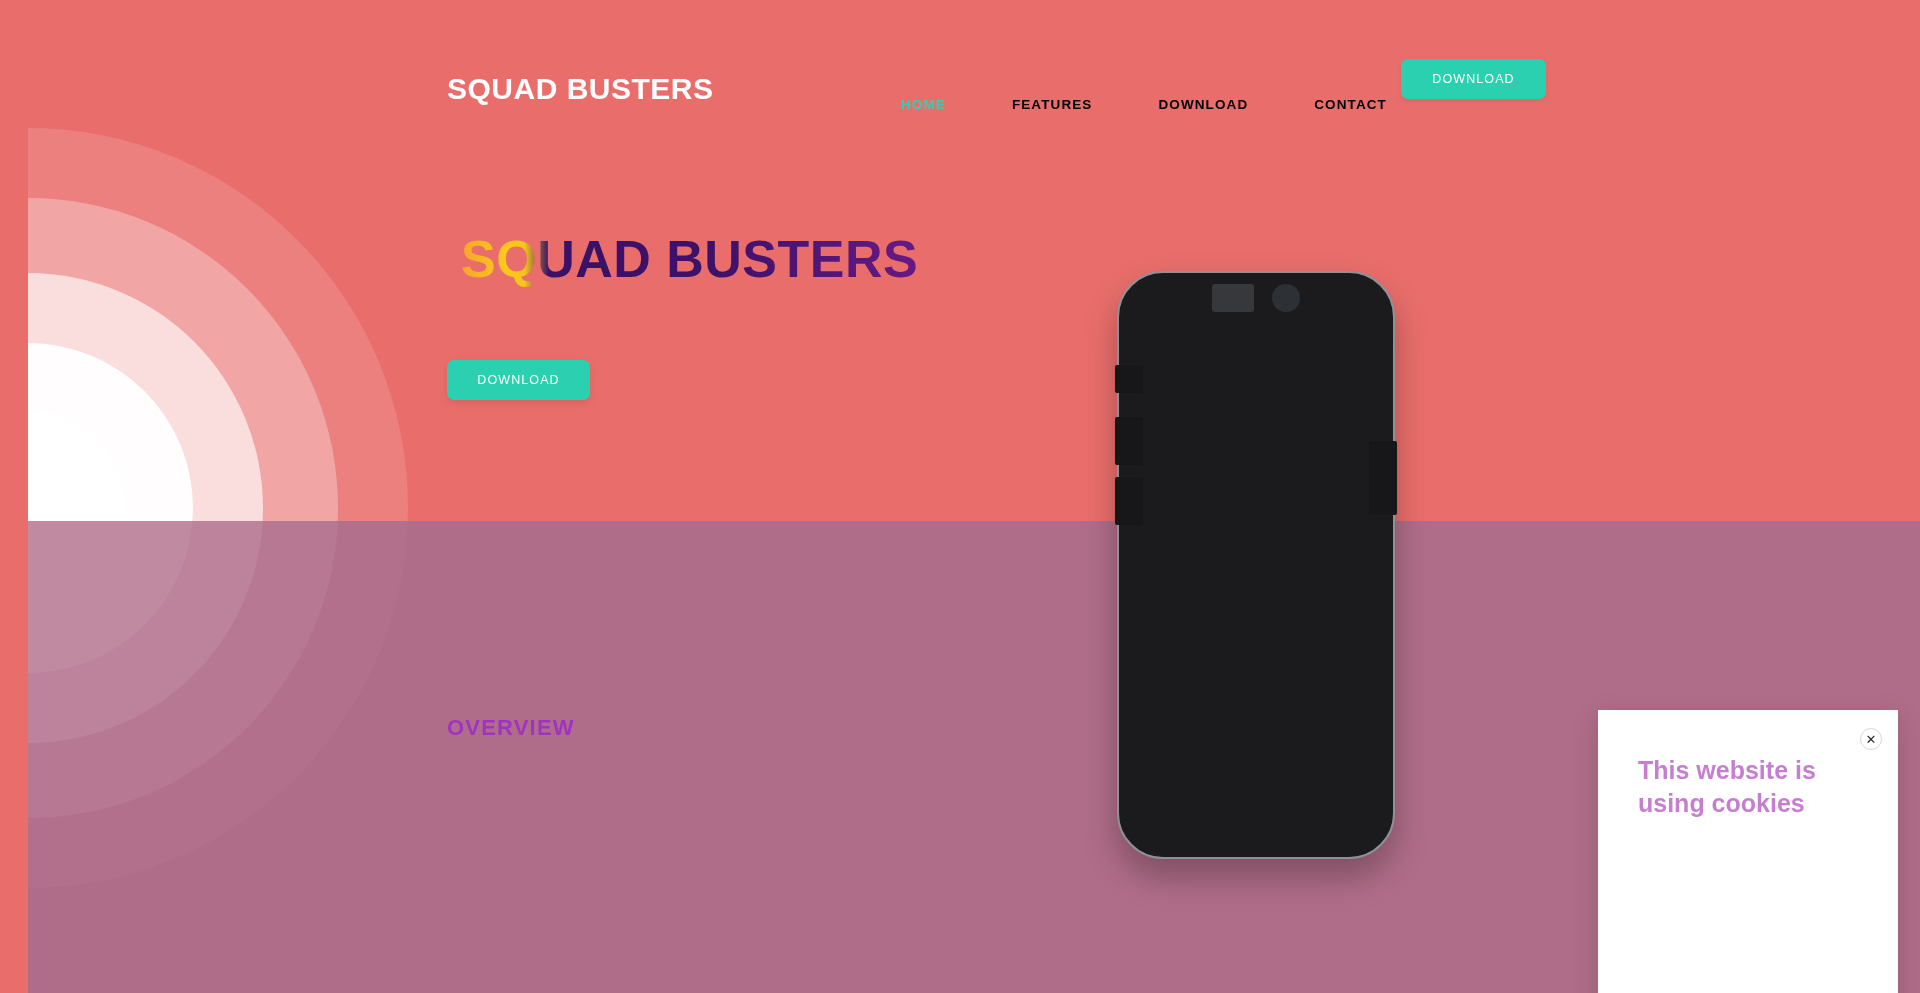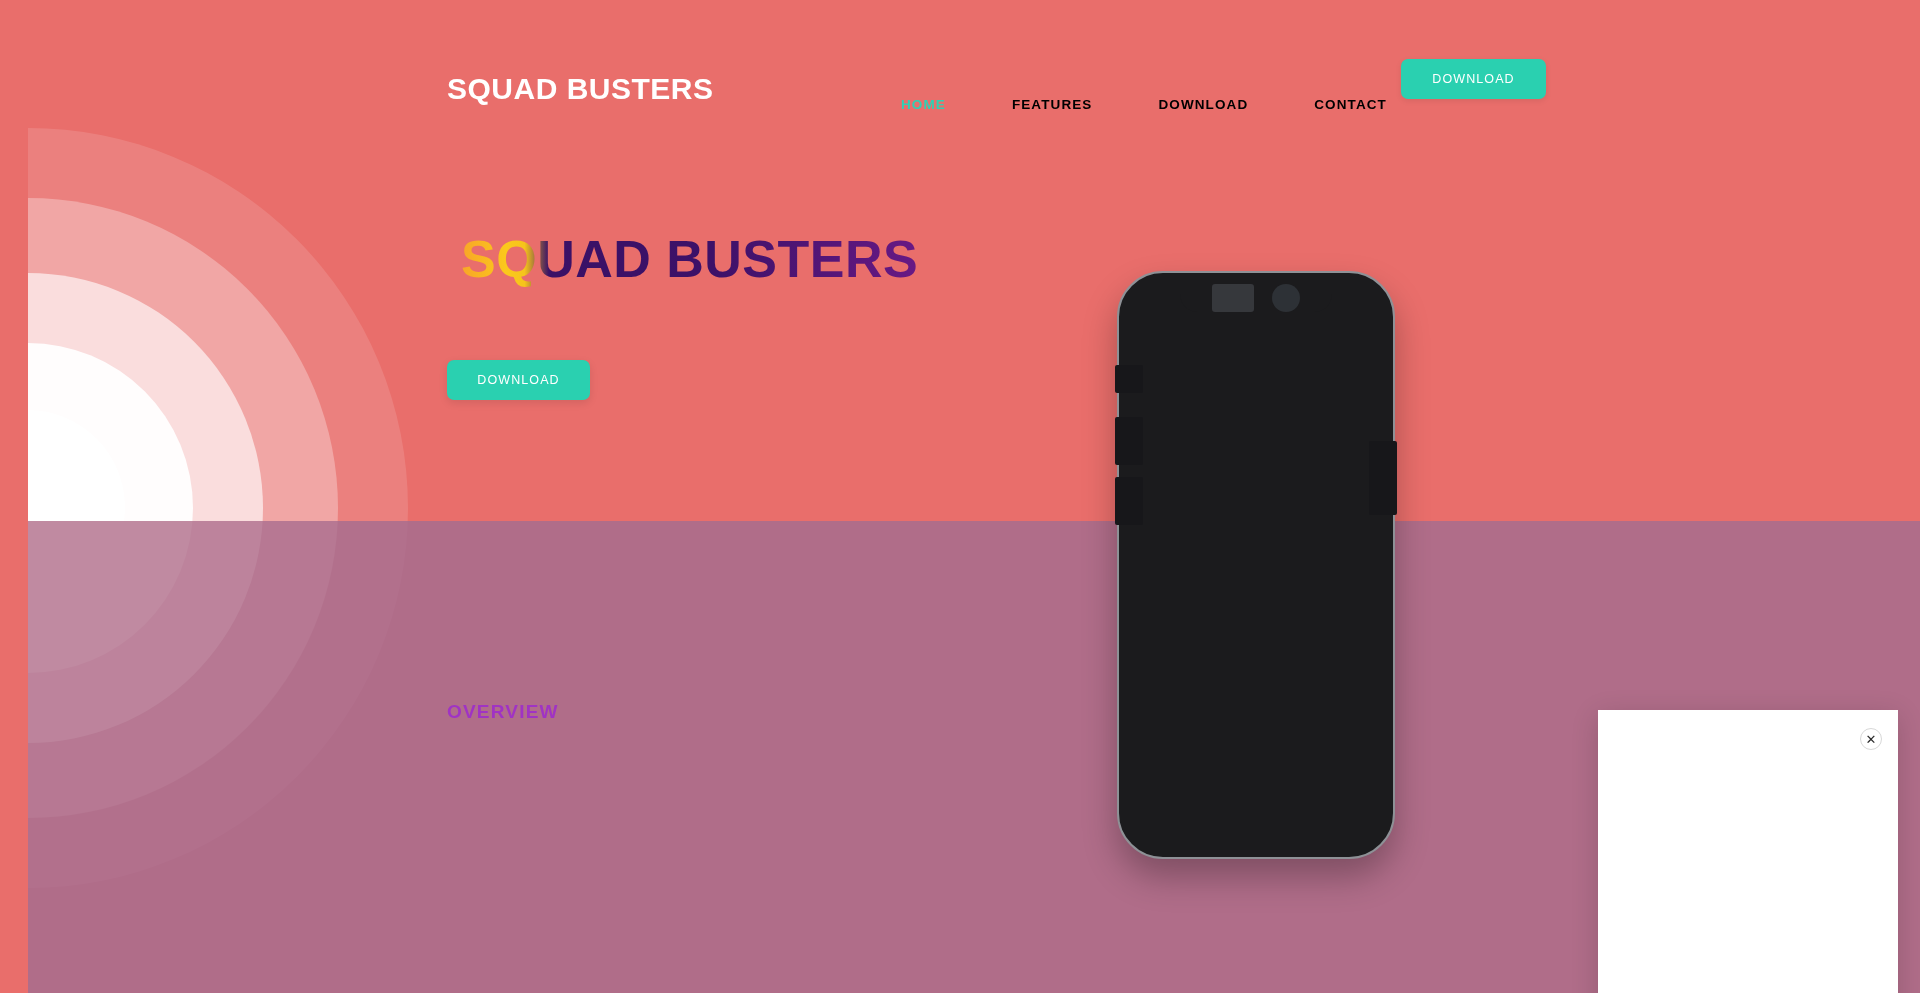--- a/index.html
+++ b/index.html
@@ -134,22 +134,22 @@
   .phone-btn {
     position:absolute; background:#17171a; border-radius:2px;
   }
   .btn-mute  { left:-4px; top:92px;  width:4px; height:26px; }
   .btn-volup { left:-4px; top:144px; width:4px; height:48px; }
   .btn-voldn { left:-4px; top:204px; width:4px; height:48px; }
   .btn-power { right:-4px; top:168px; width:4px; height:74px; }
 
   
   .overview-title {
-    position:absolute; left:405px; top:659px; z-index:30;
-    font-size:19px; font-weight:bold; letter-spacing:1.2px;
+    position:absolute; left:405px; top:673px; z-index:30;
+    font-size:22px; font-weight:bold; letter-spacing:1.2px;
     color:#a033c4; white-space:nowrap;
   }
 
   
   .cookie-dialog {
     position:absolute; left:1570px; top:682px; z-index:60;
     width:300px; height:311px;
     background:#ffffff;
     box-shadow:0 6px 26px rgba(0,0,0,0.16);
     padding:30px 26px 0 26px;
@@ -220,15 +220,16 @@
         <div class="notch-speaker"></div>
         <div class="notch-camera"></div>
       </div>
     </div>
   </div>
 
   <h2 class="overview-title">OVERVIEW</h2>
 
   <div class="cookie-dialog">
     <button class="cookie-close">✕</button>
+    <div class="cookie-heading">This website is using cookies</div>
   </div>
 
 </div>
 
 </body></html>

